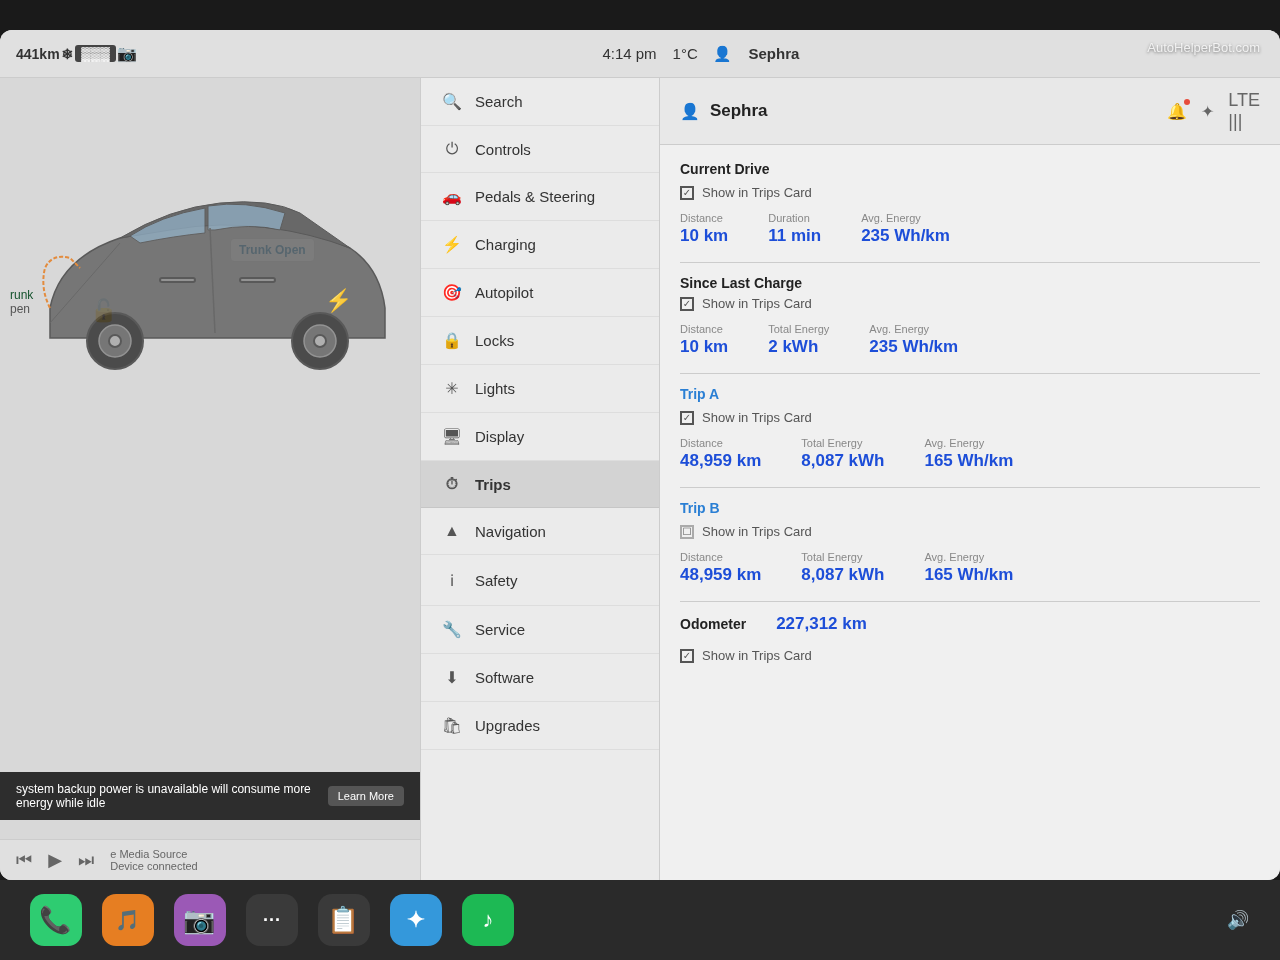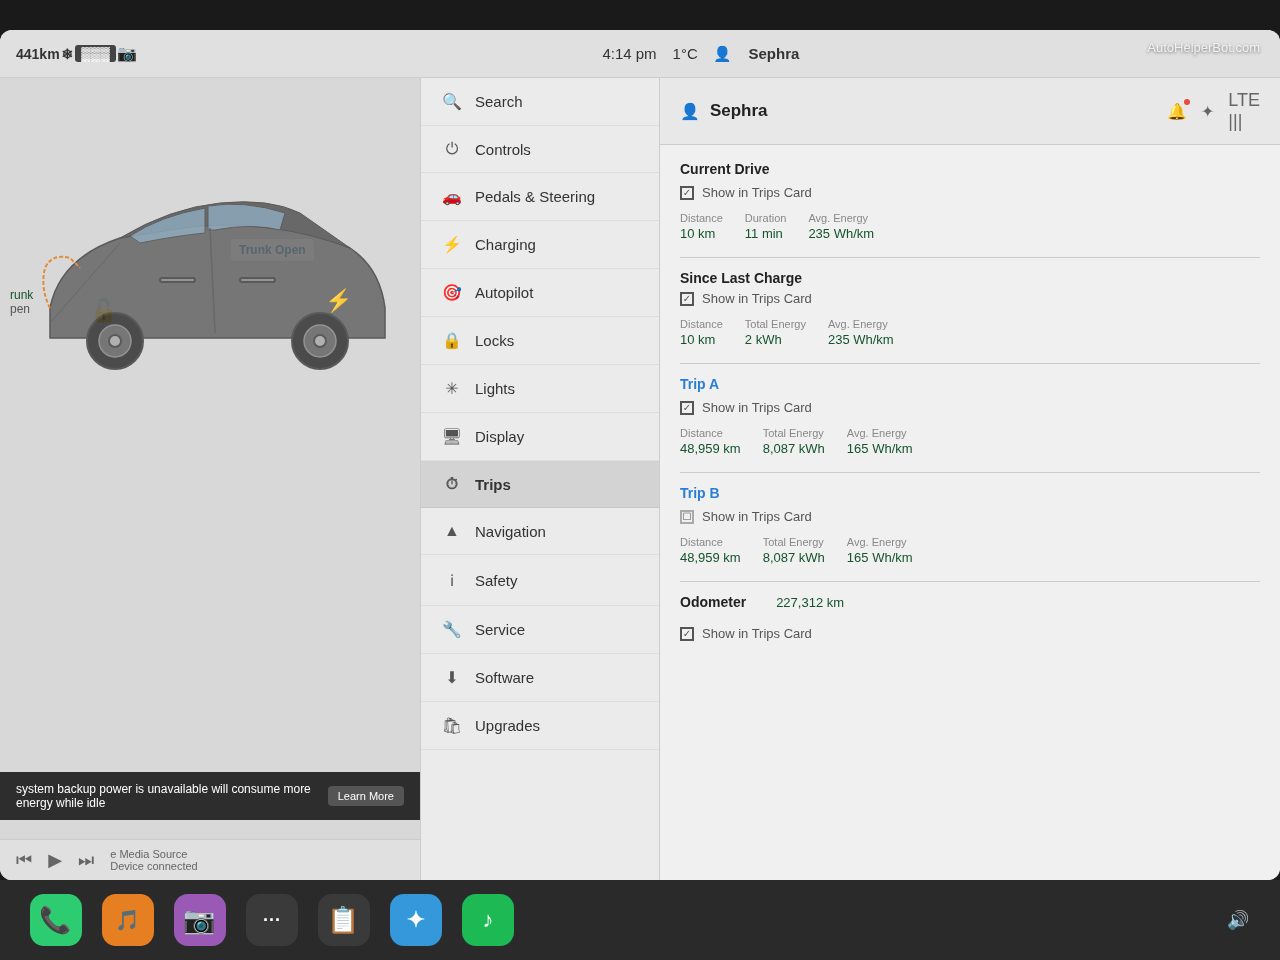--- a/index.html
+++ b/index.html
@@ -301,39 +301,39 @@
       color: #555;
     }
 
     .checkbox-label {
       font-size: 13px;
       color: #555;
     }
 
     .stats-row {
       display: flex;
-      gap: 22px;
+      gap: 40px;
       margin-bottom: 16px;
     }
 
     .stat-block {
       display: flex;
       flex-direction: column;
     }
 
     .stat-label {
       font-size: 11px;
       color: #888;
       margin-bottom: 2px;
     }
 
     .stat-value {
-      font-size: 13px;
-      font-weight: 400;
-      color: #14532d;
+      font-size: 17px;
+      font-weight: 700;
+      color: #1d4ed8;
     }
 
     .section-divider {
       height: 1px;
       background: #ccc;
       margin: 12px 0;
     }
 
     .trip-section-title {
       font-size: 14px;

